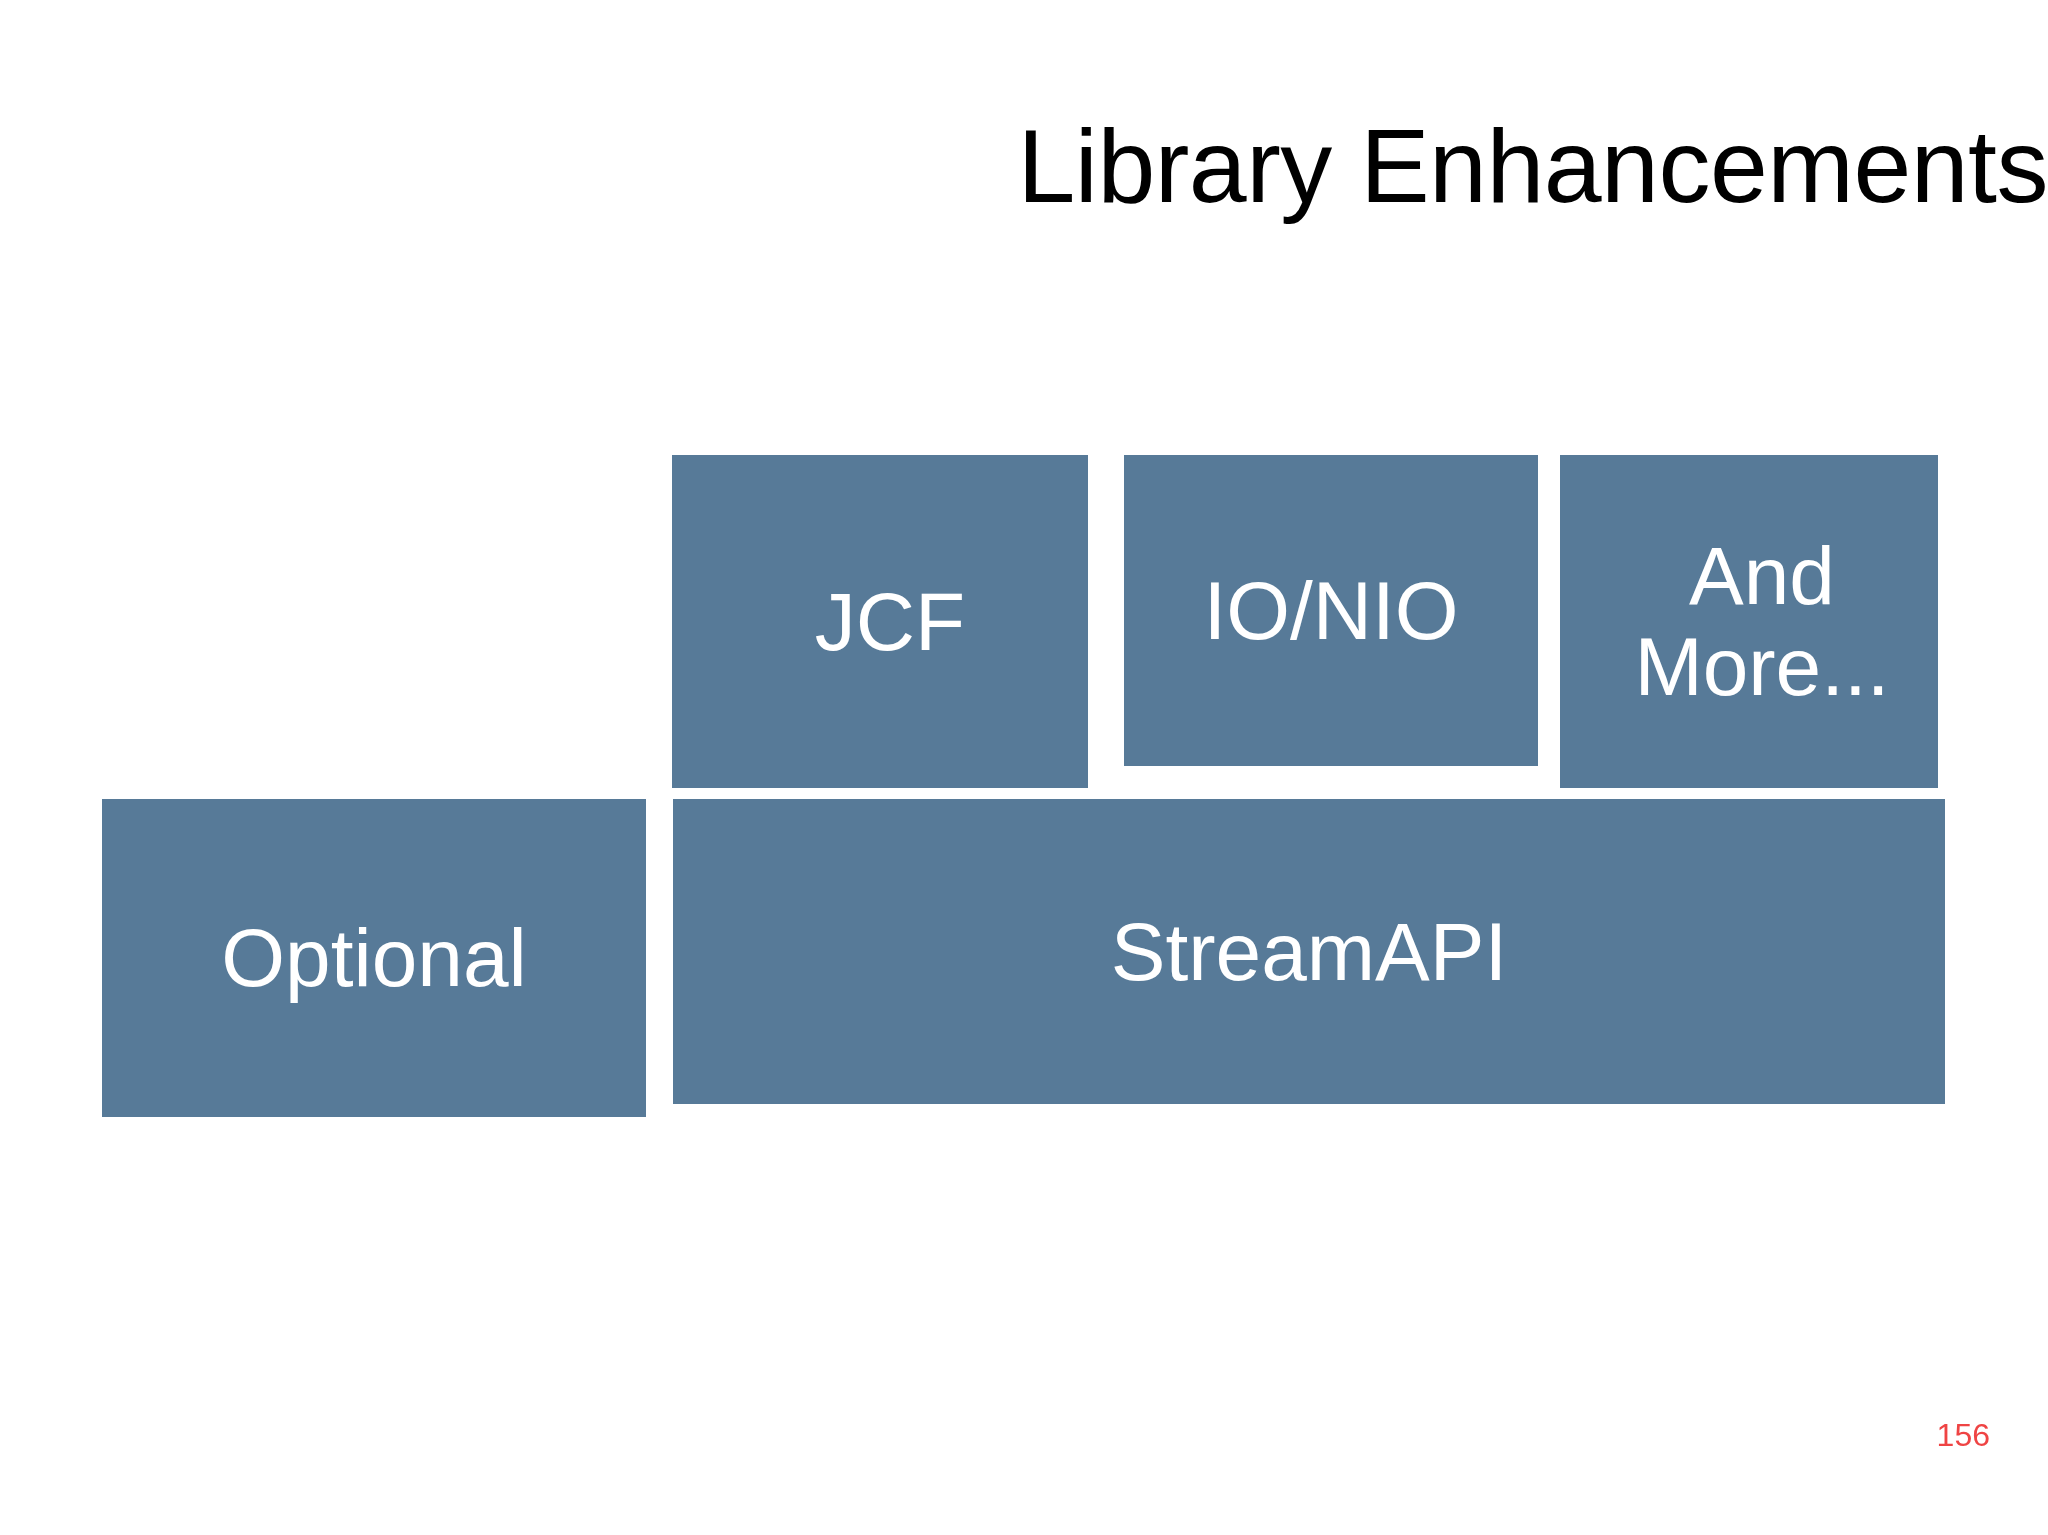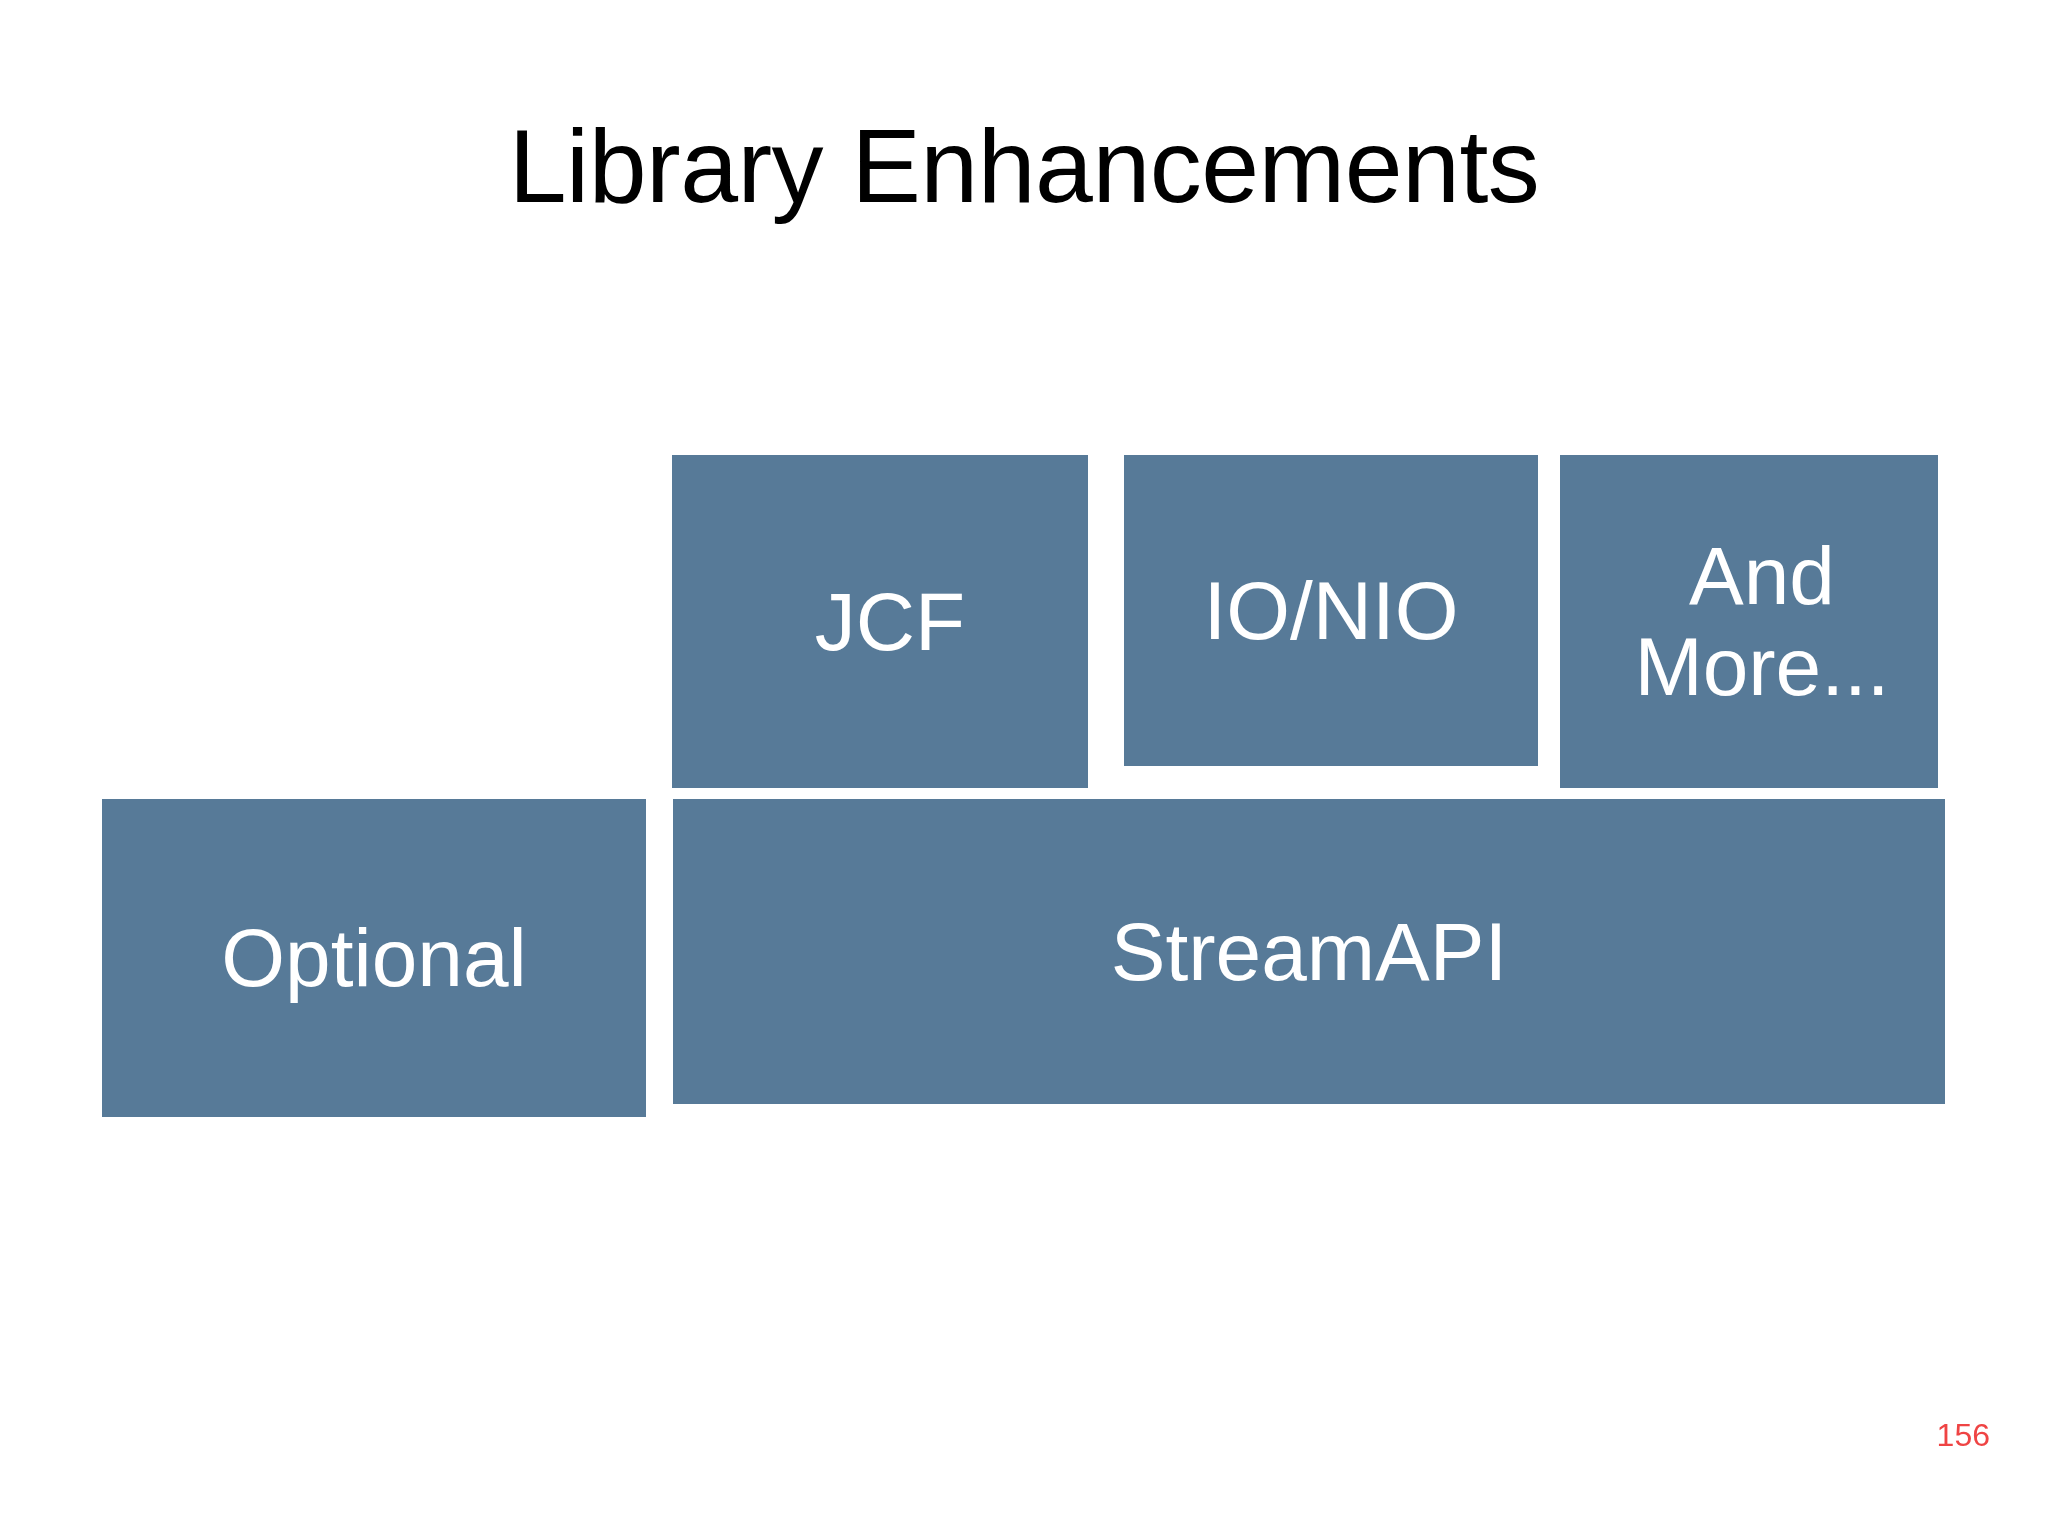--- a/index.html
+++ b/index.html
@@ -21,21 +21,21 @@
     inset: 0;
     background: #ffffff;
   }
 
   
   #slide-title {
     position: absolute;
     left: 0;
     top: 108px;
     width: 2048px;
-    text-align: center;
+    text-align: right;
     font-size: 104px;
     line-height: 1.12;
     color: #000000;
     font-weight: 400;
     letter-spacing: -0.5px;
     white-space: nowrap;
   }
 
   
   .block {

